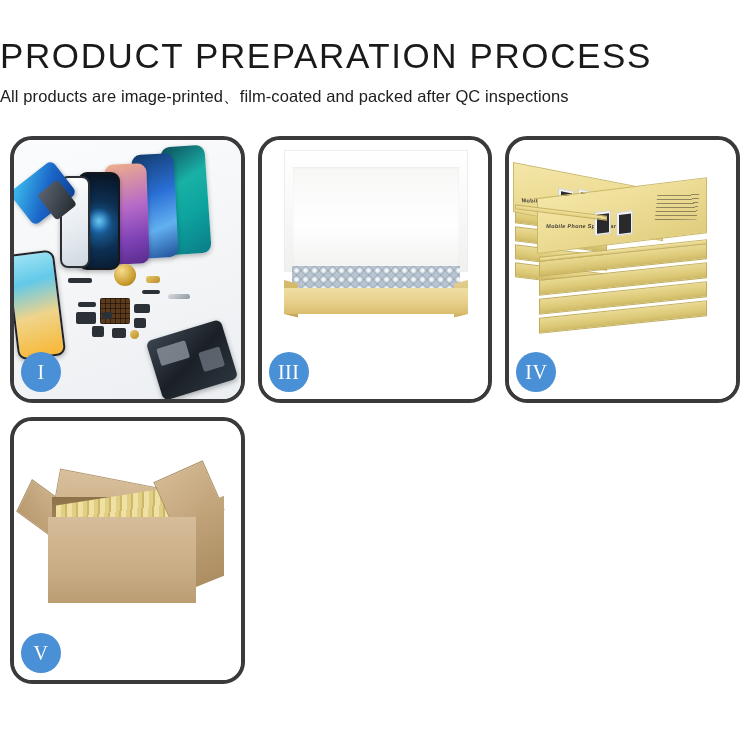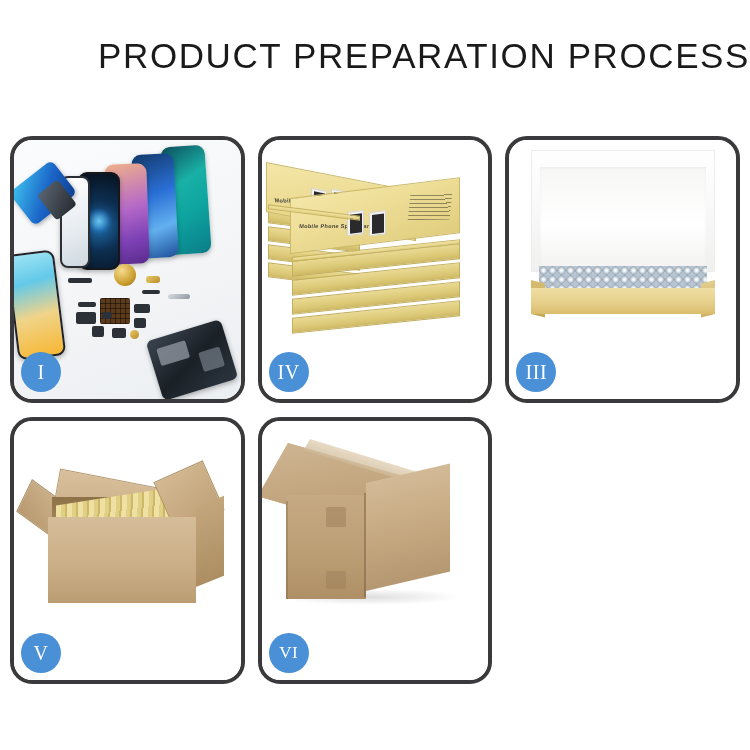--- a/index.html
+++ b/index.html
@@ -11,21 +11,21 @@
     font-family: "Liberation Sans", "DejaVu Sans", sans-serif;
     overflow: hidden;
   }
   .page {
     position: relative;
     width: 750px; height: 750px;
     background: #ffffff;
   }
 
   
-  .header { position: absolute; left: 0; top: 0; width: 750px; text-align: right; }
+  .header { position: absolute; left: 0; top: 0; width: 750px; text-align: left; }
   .title {
     margin: 0;
     padding-top: 36px;
     font-size: 35px;
     font-weight: 500;
     letter-spacing: 1.6px;
     color: #1a1a1a;
     white-space: nowrap;
     font-family: "Liberation Sans", "DejaVu Sans", sans-serif;
   }
@@ -323,20 +323,21 @@
     background: radial-gradient(ellipse at 50% 50%, rgba(0,0,0,.13), rgba(0,0,0,0) 72%);
   }
 </style>
 </head>
 <body>
 
 <div class="page">
 
   <div class="header">
     <h1 class="title">PRODUCT PREPARATION PROCESS</h1>
+    <p class="subtitle">All products are image-printed、film-coated and packed after QC inspections</p>
   </div>
 
   <div class="grid">
 
     <div class="panel">
       <div class="photo p1">
         <div class="phone ph-teal"></div>
         <div class="phone ph-blue"></div>
         <div class="phone ph-purple"></div>
         <div class="phone ph-black"></div>
@@ -360,20 +361,33 @@
           <div class="part" style="left:40px;top:60px;width:14px;height:10px;"></div>
           <div class="part gold round" style="left:58px;top:62px;width:9px;height:9px;"></div>
           <div class="part" style="left:30px;top:44px;width:10px;height:7px;"></div>
         </div>
         <div class="badge">I</div>
       </div>
     </div>
 
 
     <div class="panel">
+      <div class="photo p3">
+        <div class="mb-lid">
+          <div class="mb-lid-in"></div>
+        </div>
+        <div class="mb-bubbles"></div>
+        <div class="mb-left"></div>
+        <div class="mb-right"></div>
+        <div class="mb-front"></div>
+        <div class="badge">III</div>
+      </div>
+    </div>
+
+    <div class="panel">
       <div class="photo p4">
 
         <div class="sb sb-side" style="left:6px;top:74px;width:92px;height:15px;transform:skewY(7deg);"></div>
         <div class="sb sb-side" style="left:6px;top:92px;width:92px;height:15px;transform:skewY(7deg);"></div>
         <div class="sb sb-side" style="left:6px;top:110px;width:92px;height:15px;transform:skewY(7deg);"></div>
         <div class="sb sb-side" style="left:6px;top:128px;width:92px;height:15px;transform:skewY(7deg);"></div>
 
         <div class="sb sb-side" style="left:30px;top:112px;width:168px;height:16px;transform:skewY(-6deg);"></div>
         <div class="sb sb-side" style="left:30px;top:131px;width:168px;height:16px;transform:skewY(-6deg);"></div>
         <div class="sb sb-side" style="left:30px;top:150px;width:168px;height:16px;transform:skewY(-6deg);"></div>
@@ -398,58 +412,31 @@
           <div class="sb-img" style="left:78px;top:23px;width:17px;height:24px;">
               <i></i>
             </div>
           <div class="sb-lines" style="left:118px;top:12px;width:42px;height:26px;transform:rotate(6deg);"></div>
         </div>
 
         <div class="sb sb-edge" style="left:6px;top:70px;width:92px;height:5px;transform:skewY(7deg);"></div>
         <div class="sb sb-edge" style="left:30px;top:108px;width:168px;height:5px;transform:skewY(-6deg);"></div>
 
         <div class="badge">IV</div>
-      </div>
-    </div>
-
-    <div class="panel">
-      <div class="photo p3">
-        <div class="mb-lid">
-          <div class="mb-lid-in"></div>
-        </div>
-        <div class="mb-bubbles"></div>
-        <div class="mb-left"></div>
-        <div class="mb-right"></div>
-        <div class="mb-front"></div>
-        <div class="badge">III</div>
       </div>
     </div>
 
     <div class="panel">
       <div class="photo p5">
         <div class="cv-flapleft"></div>
         <div class="cv-flapback"></div>
         <div class="cv-inner"></div>
         <div class="cv-fill"></div>
         <div class="cv-flapright"></div>
         <div class="cv-right"></div>
         <div class="cv-body"></div>
         <div class="badge">V</div>
       </div>
     </div>
 
-    <div class="panel">
-      <div class="photo p6">
-        <div class="sc-shadow"></div>
-        <div class="sc-top"></div>
-        <div class="sc-tape"></div>
-        <div class="sc-right"></div>
-        <div class="sc-left"></div>
-        <div class="sc-seam1"></div>
-        <div class="sc-seam2"></div>
-        <div class="sc-tab1"></div>
-        <div class="sc-tab2"></div>
-        <div class="badge wide">VI</div>
-      </div>
-    </div>
 
   </div>
 </div>
 
 </body></html>

